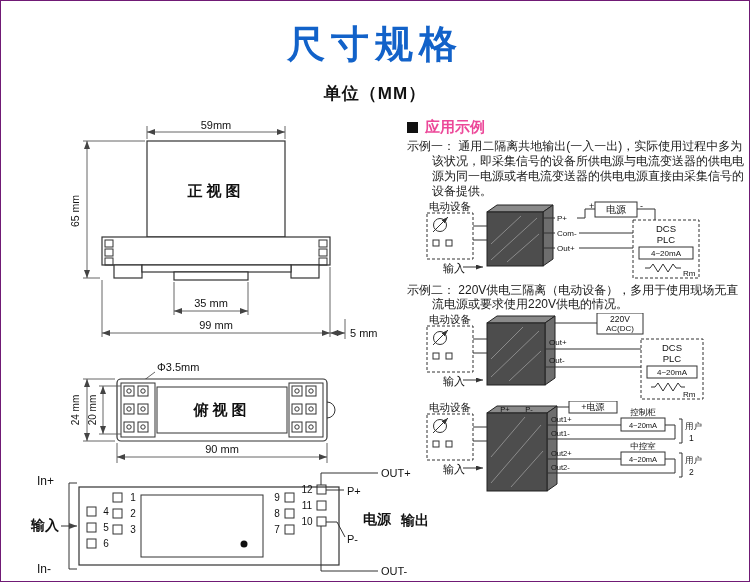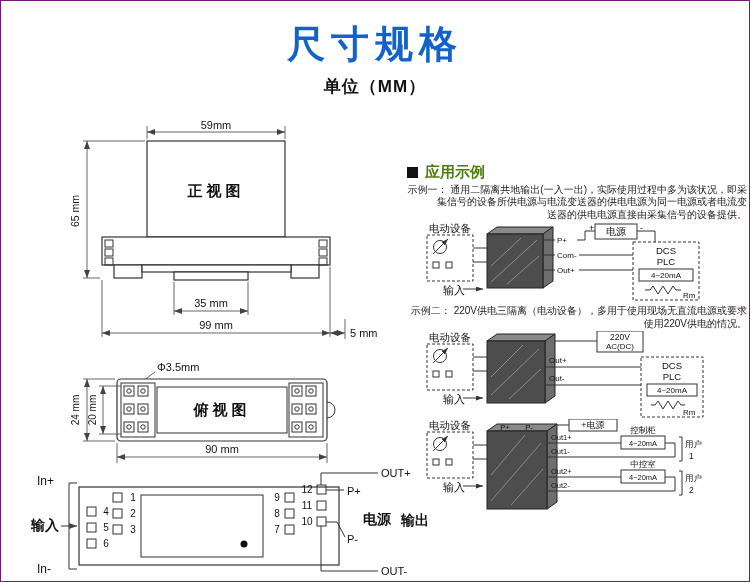--- a/index.html
+++ b/index.html
@@ -7,30 +7,30 @@
   .page {
     position:relative; width:750px; height:582px; background:#fff;
     font-family:"Liberation Sans","DejaVu Sans",sans-serif;
     overflow:hidden; border:1px solid #701a75;
   }
   .title {
     text-align:center; padding-top:18px; font-size:38px; font-weight:800;
     color:#1262c9; letter-spacing:6px;
   }
   .unit {
-    text-align:center; margin-top:5px; font-size:17px; font-weight:bold;
+    text-align:center; margin-top:12px; font-size:17px; font-weight:bold;
     color:#111; letter-spacing:1px;
   }
   .left-drawings { position:absolute; left:28px; top:118px; }
   .right-col { position:absolute; left:406px; top:118px; width:340px; }
-  .section-head { display:flex; align-items:center; font-size:15px; font-weight:bold; color:#4d7c0f; height:17px;margin-top:45px; }
+  .section-head { display:flex; align-items:center; font-size:15px; font-weight:bold; color:#ec4899; height:17px; }
   .square-icon { width:11px; height:11px; background:#111; margin-right:7px; flex:0 0 auto; }
   .example-text {
-    font-size:10px; line-height:1.24; color:#1a1a1a;
-    margin:3px 0 1px; padding-left:25px; text-indent:-25px;text-align:right;
+    font-size:12px; line-height:1.24; color:#1a1a1a;
+    margin:3px 0 1px; padding-left:25px; text-indent:-25px;
   }
   .diagram-svg { display:block; margin-left:14px; }
   svg text { font-family:"Liberation Sans","DejaVu Sans",sans-serif; fill:#111; }
   .draw { stroke:#333; fill:#fff; stroke-width:1.2; }
   .thin { stroke:#333; fill:none; stroke-width:1; }
   .dim  { stroke:#555; fill:none; stroke-width:0.9; }
   .wire { stroke:#333; fill:none; stroke-width:1; }
   .hatch { stroke:#8b8b8b; stroke-width:1; }
 </style>
 </head>

